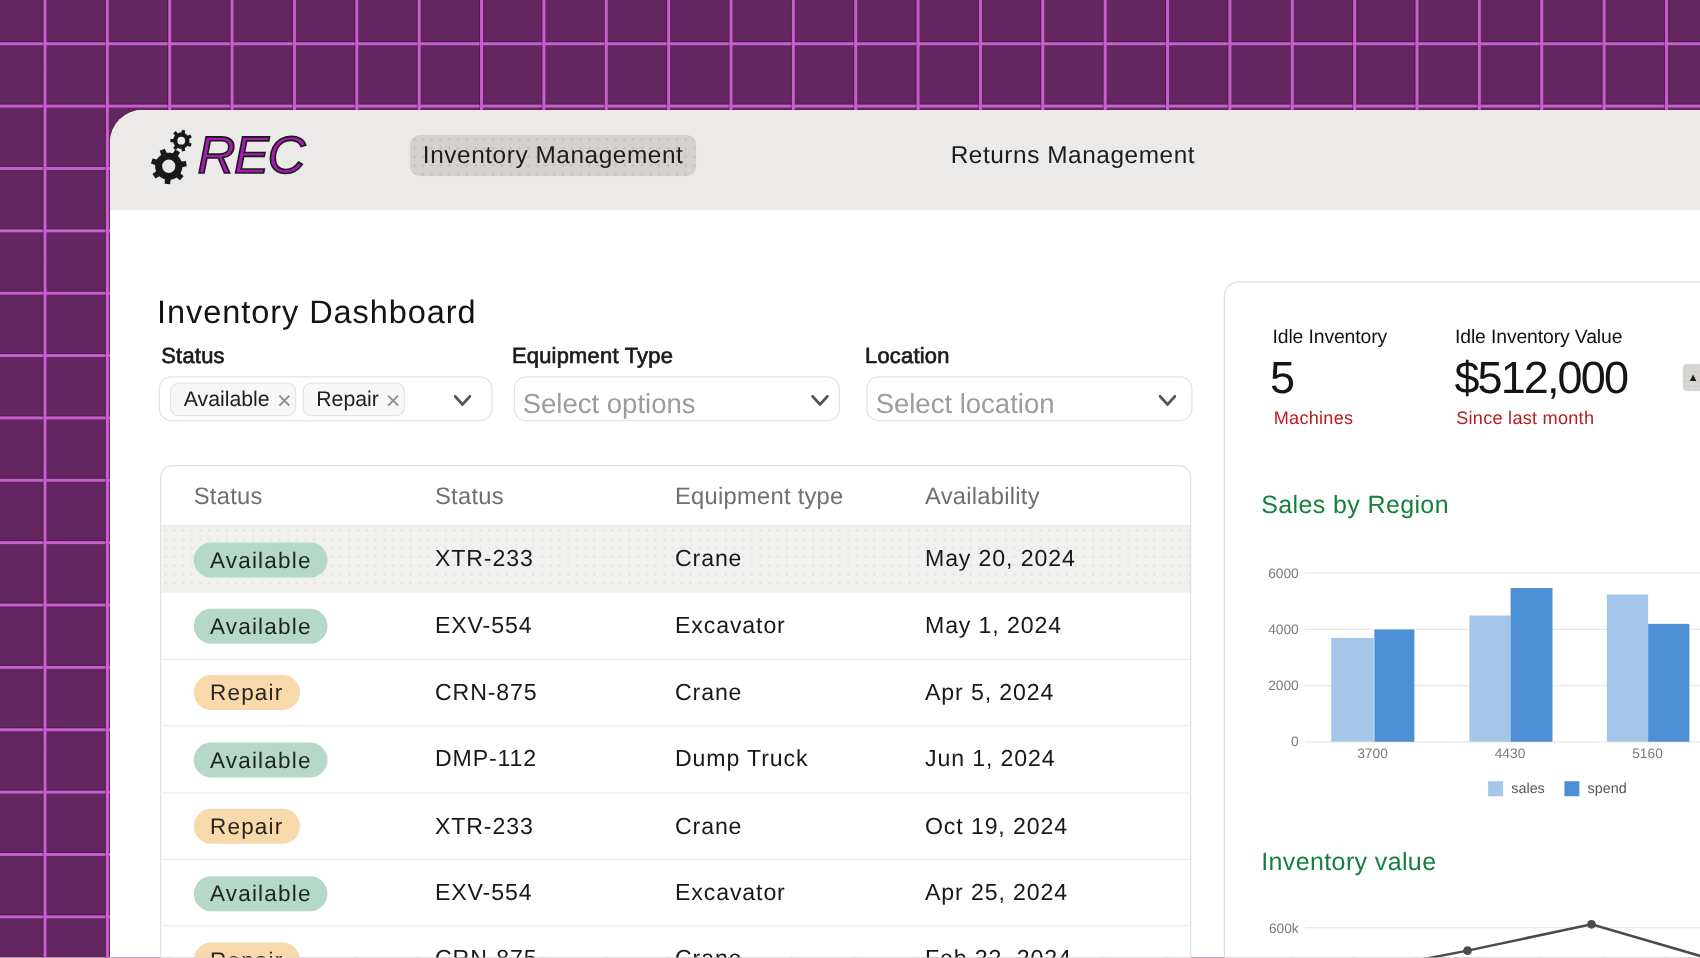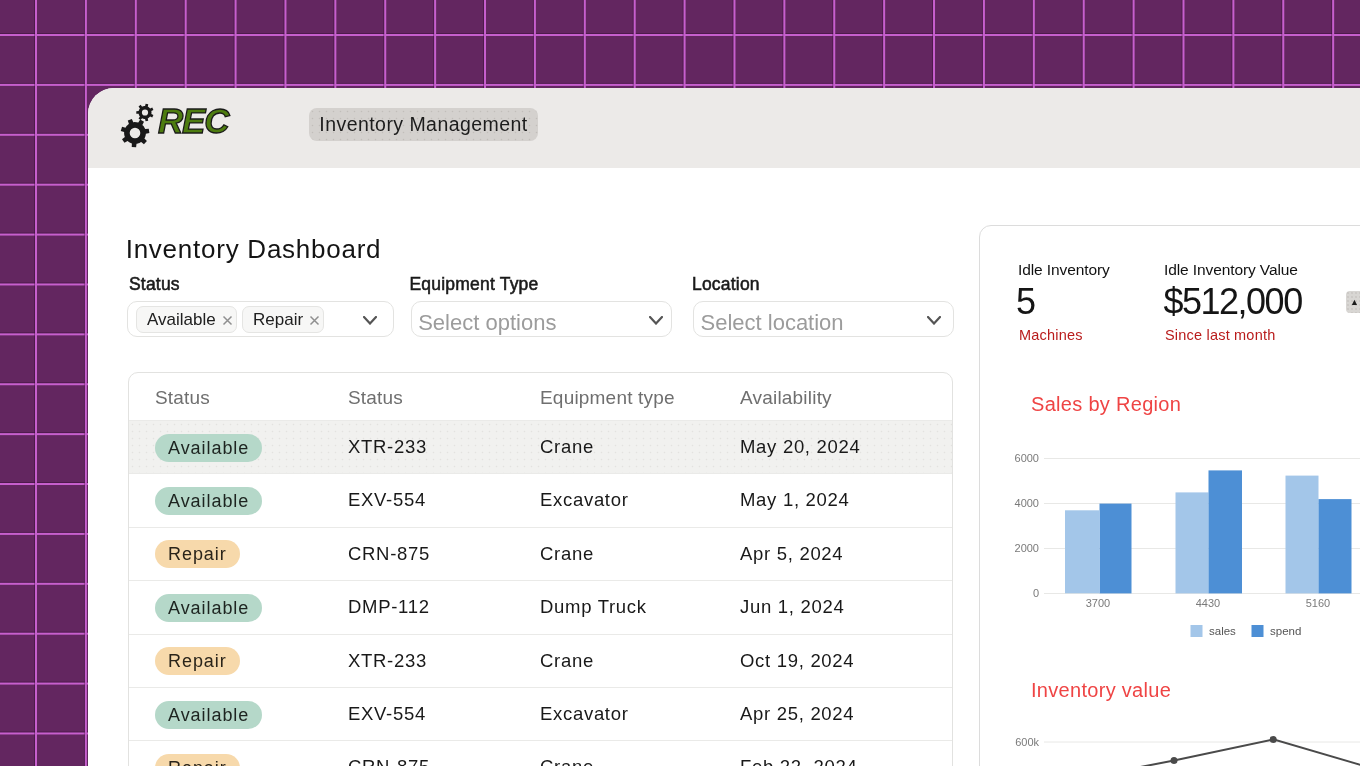--- a/index.html
+++ b/index.html
@@ -18,30 +18,30 @@
   position:absolute; left:88px; top:88px; width:1272px; height:678px;
   background:#fff; border-top-left-radius:26px;
 }
 .abs { position:absolute; }
 .header {
   position:absolute; left:0; top:0; width:1272px; height:80px;
   background:#eceae8; border-top-left-radius:26px;
 }
 .logo-text {
   position:absolute; left:70px; top:15px;
-  font-size:35px; font-weight:bold; font-style:italic; color:#4d7c0f;
+  font-size:42px; font-weight:normal; font-style:italic; color:#a21caf;
   letter-spacing:-1.2px; line-height:1; -webkit-text-stroke:1.3px #191919;
   transform:translateZ(0);
 }
 .nav-item {
   position:absolute; top:20px; height:33px; line-height:33px;
   font-size:19.5px; color:#1c1c1c; padding:0 10px; border-radius:8px;
   letter-spacing:.45px;
 }
-.nav-active { background:#d4d1ce; background-image:radial-gradient(circle, rgba(60,50,45,.12) .8px, rgba(0,0,0,0) 1.05px); background-size:7px 7px; }
+.nav-active { background:#d4d1ce; background-image:radial-gradient(circle, rgba(60,50,45,.12) .8px, rgba(0,0,0,0) 1.05px); background-size:7px 7px;margin-left:19px; }
 .h1 {
   position:absolute; left:37.7px; top:127.7px; font-size:26px; color:#141414;
   line-height:1; letter-spacing:.75px;margin-top:20px;
 }
 .flabel { position:absolute; font-size:17.5px; font-weight:normal; color:#1a1a1a; line-height:1; letter-spacing:.2px; -webkit-text-stroke:.55px #1a1a1a; transform:translateZ(0);}
 .select {
   position:absolute; top:212.5px; height:36px; background:#fff;
   border:1px solid #e3e3e1; border-radius:10px;
 }
 .chip {
@@ -77,32 +77,33 @@
 .p-label { position:absolute; font-size:15.5px; font-weight:normal; color:#111; line-height:1; letter-spacing:-.1px; }
 .p-big { position:absolute; font-size:36px; color:#151515; line-height:1; letter-spacing:-1.5px;}
 .p-sub { position:absolute; font-size:14.5px; color:#b91c1c; line-height:1; letter-spacing:.2px;}
 .p-badge {
   position:absolute; left:329px; top:65px; height:22px; background:#d8d6d3;
   border-radius:4px; font-size:13px; color:#1a1a1a; line-height:22px; padding:0 4px;
   background-image:radial-gradient(circle, rgba(60,50,45,.13) .6px, rgba(0,0,0,0) .85px); background-size:4px 4px;
   letter-spacing:.2px;
   margin-left:37px;
 }
-.p-h2 { position:absolute; left:51px; font-size:20px; color:#ef4444; line-height:1; letter-spacing:.3px;}
+.p-h2 { position:absolute; left:29px; font-size:20px; color:#15803d; line-height:1; letter-spacing:.3px;}
 </style>
 </head>
 <body>
 <div class="card">
   <div class="header">
     <svg class="abs" style="left:23px;top:7.5px" width="48" height="56" viewBox="0 0 48 56">
       <path fill="#191919" fill-rule="evenodd" d="M34.41,40.22 34.21,40.82 33.97,41.41 33.69,41.99 33.39,42.54 35.92,45.09 32.94,48.29 30.21,45.96 30.21,45.96 29.68,46.30 29.13,46.62 28.56,46.90 27.97,47.15 27.97,47.15 27.38,47.36 26.77,47.54 26.15,47.69 25.52,47.79 25.11,51.36 20.74,51.03 20.87,47.44 20.87,47.44 20.27,47.24 19.68,47.01 19.10,46.74 18.54,46.44 18.54,46.44 18.00,46.10 17.48,45.74 16.98,45.34 16.51,44.92 13.47,46.82 11.00,43.20 13.89,41.07 13.89,41.07 13.67,40.47 13.48,39.86 13.33,39.24 13.22,38.62 13.22,38.62 13.14,37.98 13.11,37.35 13.10,36.71 13.14,36.08 9.76,34.88 11.05,30.70 14.52,31.63 14.52,31.63 14.85,31.08 15.21,30.56 15.60,30.06 16.02,29.58 16.02,29.58 16.46,29.13 16.93,28.70 17.43,28.30 17.95,27.93 16.77,24.55 20.85,22.95 22.29,26.24 22.29,26.24 22.92,26.15 23.55,26.11 24.19,26.10 24.82,26.13 24.82,26.13 25.46,26.20 26.08,26.30 26.70,26.44 27.31,26.62 29.23,23.58 33.02,25.78 31.35,28.95 31.35,28.95 31.81,29.39 32.24,29.86 32.64,30.35 33.01,30.87 33.01,30.87 33.35,31.40 33.66,31.96 33.94,32.53 34.18,33.12 37.75,32.73 38.40,37.05 34.88,37.73 34.88,37.73 34.81,38.36 34.72,38.99 34.58,39.61 34.41,40.22Z M29.30,37.00 A5.30,5.30 0 1 0 18.70,37.00 A5.30,5.30 0 1 0 29.30,37.00 Z"></path>
       <path fill="#191919" fill-rule="evenodd" d="M38.04,21.59 37.74,21.82 37.42,22.03 37.09,22.22 36.75,22.39 37.22,24.69 34.61,25.28 34.04,23.00 34.04,23.00 33.66,22.99 33.29,22.96 32.91,22.91 32.54,22.83 32.54,22.83 32.17,22.74 31.81,22.62 31.46,22.48 31.11,22.32 29.60,24.12 27.52,22.45 28.94,20.59 28.94,20.59 28.72,20.28 28.50,19.97 28.31,19.64 28.14,19.31 28.14,19.31 27.98,18.96 27.85,18.60 27.74,18.24 27.65,17.87 25.30,17.82 25.31,15.14 27.65,15.10 27.65,15.10 27.75,14.73 27.86,14.37 28.00,14.01 28.15,13.67 28.15,13.67 28.33,13.33 28.52,13.00 28.73,12.69 28.96,12.39 27.55,10.52 29.64,8.86 31.14,10.66 31.14,10.66 31.49,10.51 31.84,10.37 32.20,10.25 32.57,10.16 32.57,10.16 32.94,10.09 33.32,10.04 33.69,10.01 34.07,10.00 34.65,7.72 37.26,8.33 36.78,10.63 36.78,10.63 37.12,10.80 37.45,10.99 37.76,11.20 38.06,11.43 38.06,11.43 38.35,11.67 38.63,11.94 38.89,12.21 39.13,12.51 41.27,11.54 42.42,13.95 40.33,15.01 40.33,15.01 40.40,15.38 40.46,15.76 40.49,16.14 40.50,16.52 40.50,16.52 40.49,16.89 40.45,17.27 40.40,17.65 40.32,18.02 42.41,19.09 41.24,21.50 39.11,20.52 39.11,20.52 38.87,20.81 38.61,21.09 38.33,21.35 38.04,21.59Z M37.10,16.50 A3.10,3.10 0 1 0 30.90,16.50 A3.10,3.10 0 1 0 37.10,16.50 Z"></path>
     </svg>
     <div class="logo-text">REC</div>
     <div class="nav-item nav-active" style="left:221px;width:229px;text-align:center">Inventory Management</div>
+    <div class="nav-item" style="left:662.5px">Returns Management</div>
   </div>
 
   <div class="h1">Inventory Dashboard</div>
 
   <div class="flabel" style="left:41px;top:188px">Status</div>
   <div class="flabel" style="left:321.5px;top:188px">Equipment Type</div>
   <div class="flabel" style="left:604px;top:188px">Location</div>
 
   <div class="select" style="left:39px;width:267px">
     <div class="chip" style="left:8px">Available<svg width="11" height="11" viewBox="0 0 11 11">

